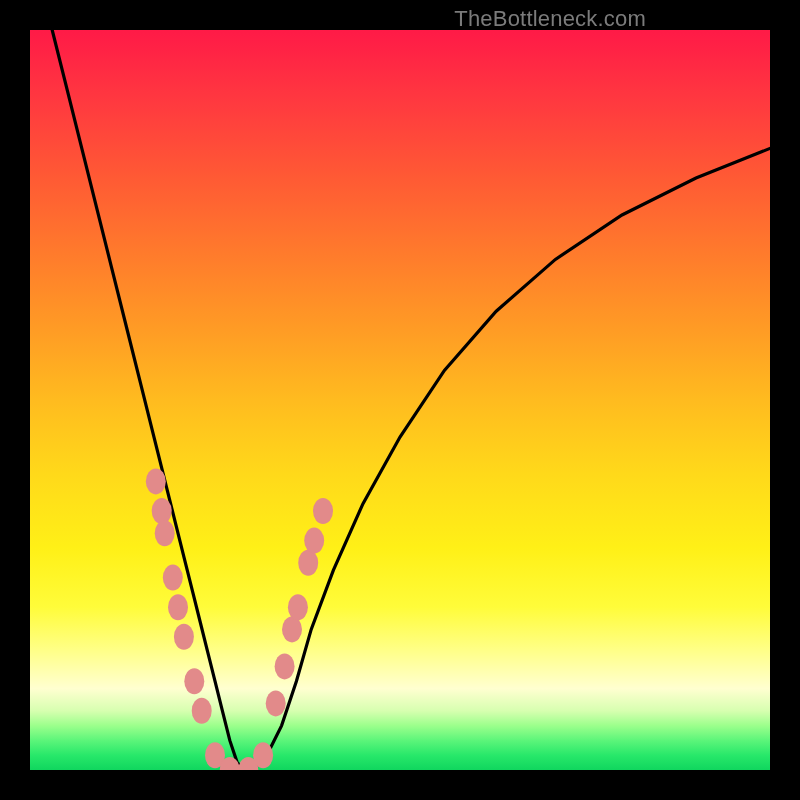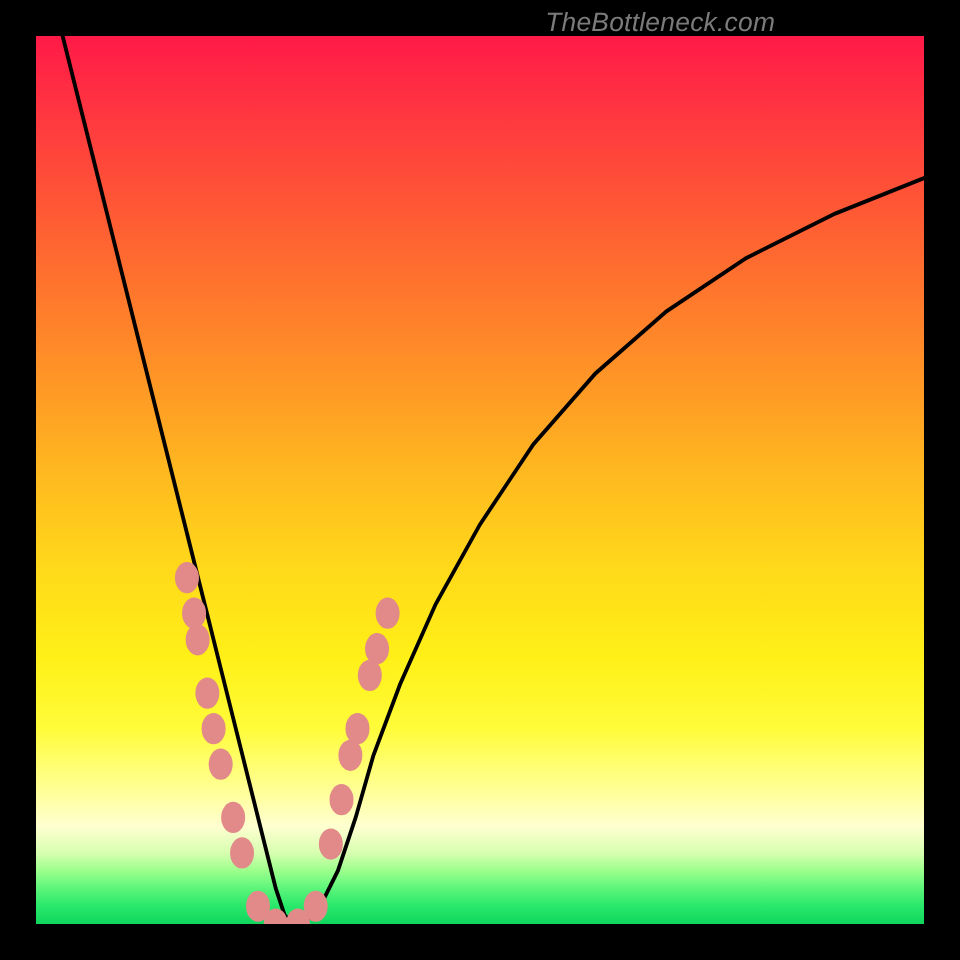--- a/index.html
+++ b/index.html
@@ -9,21 +9,20 @@
     height: 800px;
     background: #000;
     font-family: Arial, Helvetica, sans-serif;
     overflow: hidden;
   }
   .stage {
     position: relative;
     width: 660px;
     height: 800px;
     background: #000;
-    font-style: italic;
   }
   .plot-area {
     position: absolute;
     left: 30px;
     top: 30px;
     width: 740px;
     height: 740px;
     background: linear-gradient(to bottom,
       #ff1a47 0%,
       #ff3a3f 10%,

